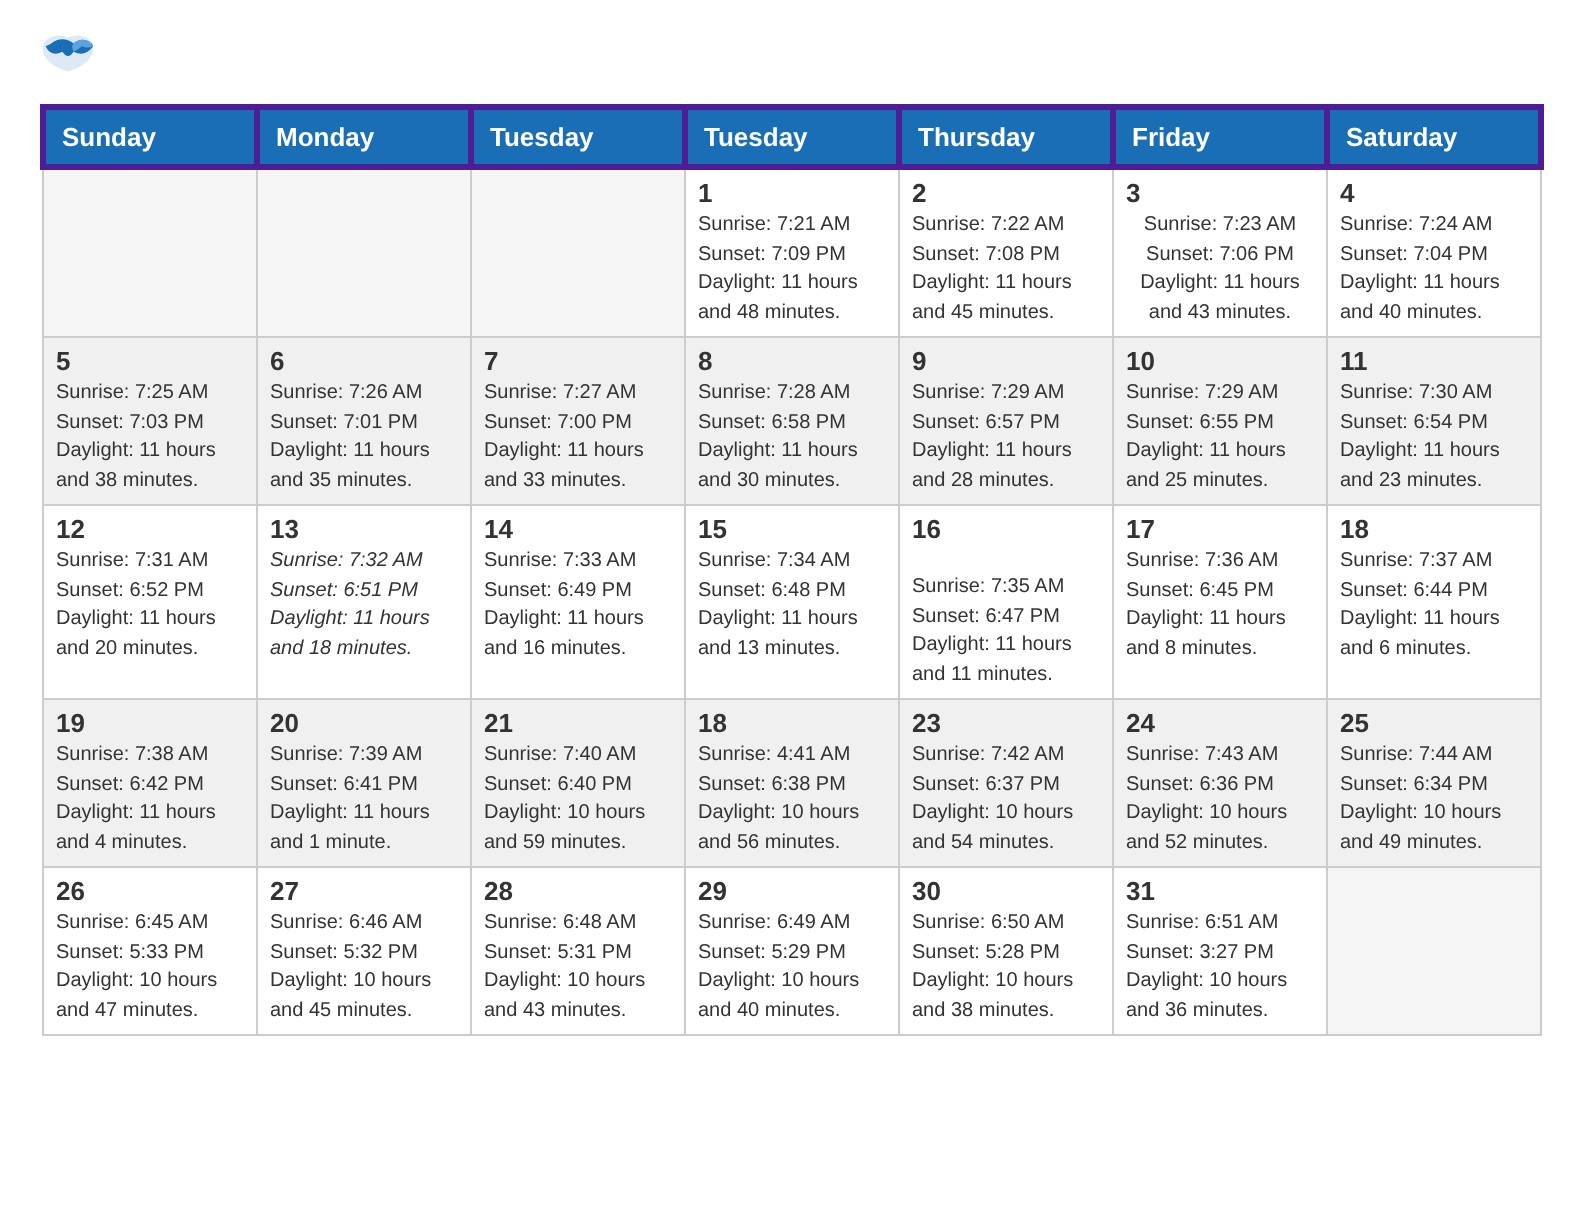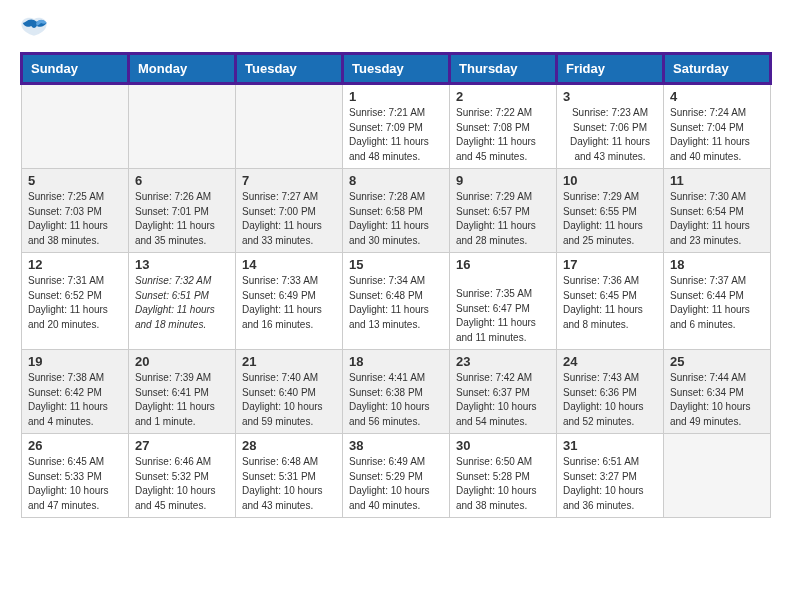--- a/index.html
+++ b/index.html
@@ -325,21 +325,21 @@
 and 45 minutes.</div>
           </td>
           <td>
             <span class="day-num">28</span>
             <div class="day-info" style="white-space: pre-line;">Sunrise: 6:48 AM
 Sunset: 5:31 PM
 Daylight: 10 hours
 and 43 minutes.</div>
           </td>
           <td>
-            <span class="day-num">38</span>
+            <span class="day-num">29</span>
             <div class="day-info" style="white-space: pre-line;">Sunrise: 6:49 AM
 Sunset: 5:29 PM
 Daylight: 10 hours
 and 40 minutes.</div>
           </td>
           <td>
             <span class="day-num">30</span>
             <div class="day-info" style="white-space: pre-line;">Sunrise: 6:50 AM
 Sunset: 5:28 PM
 Daylight: 10 hours

